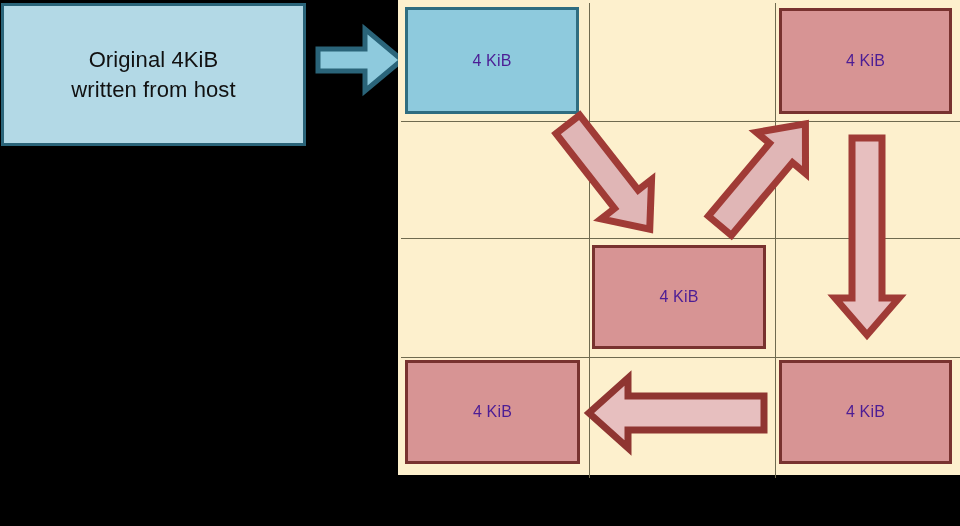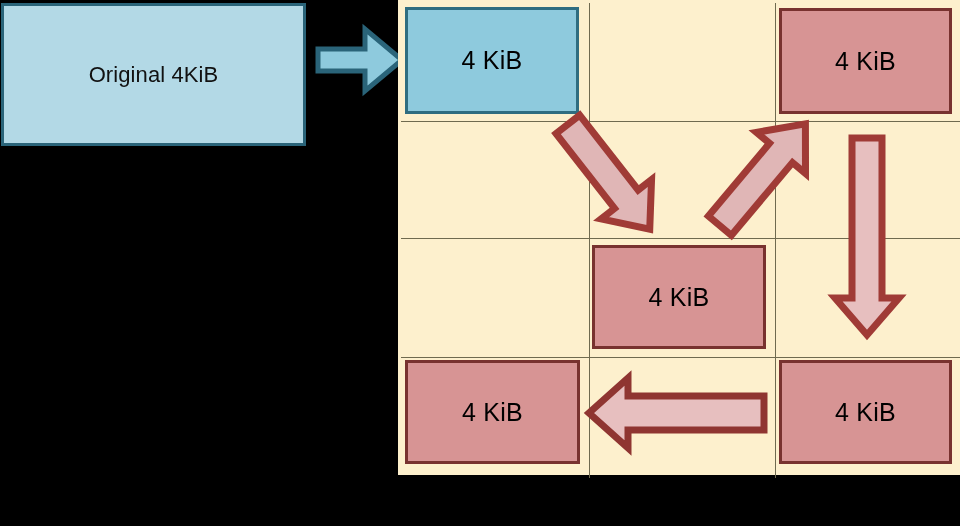--- a/index.html
+++ b/index.html
@@ -68,22 +68,22 @@
 
   
   .page {
     position: absolute;
     box-sizing: border-box;
     display: flex;
     align-items: center;
     justify-content: center;
   }
   .page .ptext {
-    color: #000000;
-    font-size: 25px;
+    color: #4c1d95;
+    font-size: 16px;
     letter-spacing: 0.2px;
   }
   .page.valid {
     background: #8ecadd;
     border: 3px solid #2f6d80;
   }
   .page.invalid {
     background: #d79494;
     border: 3px solid #78322f;
   }
@@ -97,20 +97,21 @@
   }
 </style>
 </head>
 <body>
 
 <div id="canvas">
 
   <div class="host-box">
     <div class="label">
       <span>Original 4KiB</span><br>
+      <span>written from host</span>
     </div>
   </div>
 
   <svg class="host-arrow" viewBox="0 0 90 74">
     <polygon points="3,26 50,26 50,6 87,37 50,68 50,48 3,48" fill="#8ecadd" stroke="#2a6479" stroke-width="5" stroke-linejoin="miter"></polygon>
   </svg>
 
   <div class="grid">
     <div class="gridline gl-v" style="left:188px;"></div>
     <div class="gridline gl-v" style="left:374px;"></div>

